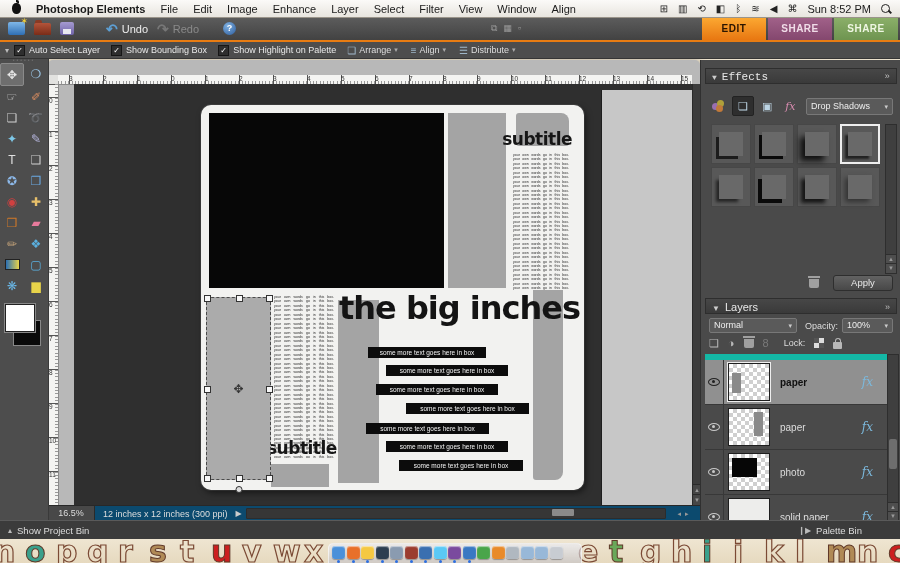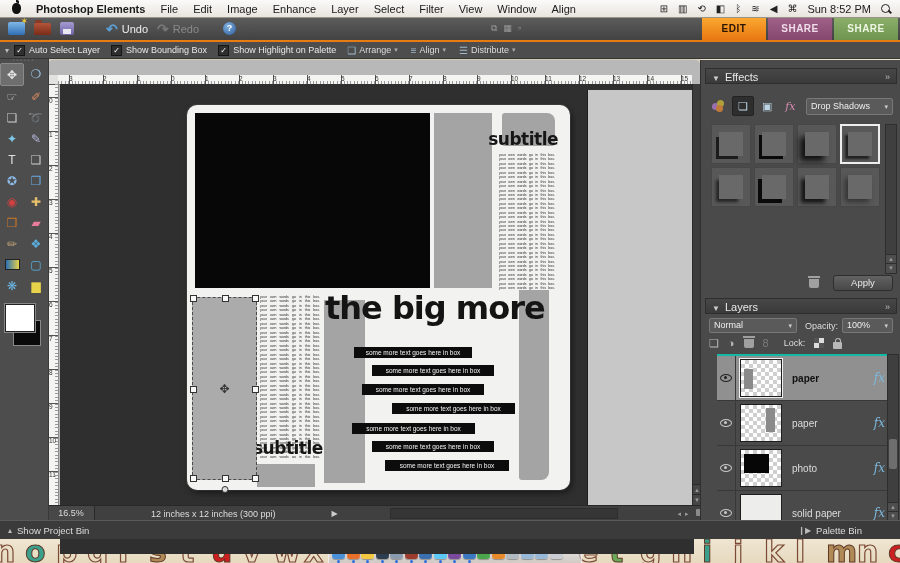--- a/index.html
+++ b/index.html
@@ -68,21 +68,21 @@
   #doctitle .dicon{display:inline-block;width:8px;height:9px;background:#d8d8d8;border:1px solid #999;vertical-align:-1px;margin-right:5px;}
   #hruler{left:10px;top:15px;width:634px;height:9px;background:#f4f4f2;border-bottom:1px solid #8a8a8a;overflow:hidden;
     background-image:repeating-linear-gradient(90deg,#999 0,#999 1px,transparent 1px,transparent 3.4px),repeating-linear-gradient(90deg,#555 0,#555 1px,transparent 1px,transparent 34px);
     background-size:100% 3px,100% 100%;background-position:0 6px,11px 0;background-repeat:repeat-x;}
   #hruler span{position:absolute;top:0;font-size:6.5px;color:#333;}
   #rulercorner{left:0;top:15px;width:10px;height:9px;background:#e2e2e0;border-right:1px solid #999;border-bottom:1px solid #999;}
   #vruler{left:0;top:24px;width:10px;height:421px;background:#f4f4f2;border-right:1px solid #8a8a8a;overflow:hidden;
     background-image:repeating-linear-gradient(180deg,#999 0,#999 1px,transparent 1px,transparent 3.4px),repeating-linear-gradient(180deg,#555 0,#555 1px,transparent 1px,transparent 34px);
     background-size:3px 100%,100% 100%;background-position:7px 0,0 13px;background-repeat:repeat-y;}
   #vruler span{position:absolute;left:1px;font-size:6.5px;color:#333;}
-  #viewport{left:12px;top:24px;width:634px;height:470px;background:#2f2f2f;overflow:hidden;}
+  #viewport{left:26px;top:24px;width:634px;height:421px;background:#2f2f2f;overflow:hidden;}
   #pasteboard-right{left:527px;top:6px;width:107px;height:415px;background:#c7c7c7;border-left:1px solid #1e1e1e;}
   #page{left:127px;top:21px;width:383px;height:385px;background:#f2f2f0;border-radius:10px;box-shadow:0 0 0 1px rgba(255,255,255,.08),2px 3px 6px rgba(0,0,0,.5);}
   .gbox{position:absolute;background:#a4a4a4;}
   #photo-box{left:8px;top:8px;width:235px;height:175px;background:#070707;}
   #bar-a{left:247px;top:8px;width:58px;height:175px;}
   #box-b{left:315px;top:8px;width:53px;height:33px;border-radius:3px 8px 3px 3px;}
   .subtitle{position:absolute;font-family:"DejaVu Sans",sans-serif;font-weight:bold;font-size:17px;letter-spacing:-.5px;color:#161616;}
   #subtitle-top{left:270px;top:24px;width:101px;text-align:right;}
   #subtitle-bottom{left:66px;top:333px;}
   .filler{position:absolute;font-size:3.5px;line-height:1.27;color:#2a2a2a;text-align:justify;overflow:hidden;word-spacing:1px;}
@@ -91,21 +91,21 @@
   #bar-c{left:137px;top:195px;width:41px;height:183px;}
   #bar-d{left:332px;top:185px;width:30px;height:190px;border-radius:0 0 8px 3px;}
   #bigtitle{position:absolute;left:138px;top:184px;width:245px;font-family:"DejaVu Sans",sans-serif;font-weight:bold;font-size:32px;letter-spacing:-1px;color:#141414;z-index:5;}
   .tbar{position:absolute;height:11px;background:#0c0c0c;color:#f4f4f4;font-size:6.5px;text-align:center;line-height:11px;z-index:6;white-space:nowrap;overflow:hidden;}
   #selbox{left:5px;top:192px;width:63px;height:181px;background:#ababab;border:1px dashed #4a4a4a;z-index:4;}
   .hdl{position:absolute;width:5px;height:5px;background:#f8f8f8;border:1px solid #333;}
   #selbox .movec{position:absolute;left:50%;top:50%;transform:translate(-50%,-50%);color:#333;font-size:12px;}
   #selbox .ring{position:absolute;left:50%;bottom:-14px;transform:translateX(-50%);width:5px;height:5px;border:1px solid #333;border-radius:50%;background:#ddd;}
   #vscroll{left:644px;top:24px;width:8px;height:421px;background:#3c3c3c;border-left:1px solid #2a2a2a;}
   #vscroll .sarr{position:absolute;left:0;width:8px;height:10px;color:#999;font-size:6px;text-align:center;line-height:10px;background:#464646;border-top:1px solid #2a2a2a;}
-  #statusbar{left:0;top:445px;width:652px;height:15px;background:#404040;border-top:1px solid #282828;display:flex;align-items:center;font-size:9px;color:#ddd;gap:48px;}
+  #statusbar{left:0;top:445px;width:652px;height:15px;background:#0c4a6e;border-top:1px solid #282828;display:flex;align-items:center;font-size:9px;color:#ddd;}
   #zoomfield{width:46px;text-align:center;background:#484848;border-right:1px solid #2a2a2a;height:15px;line-height:15px;}
   #dimsfield{padding:0 8px;white-space:nowrap;}
   #dimsarrow{color:#ccc;font-size:8px;}
   #hscrolltrack{flex:1;height:9px;margin:0 4px;background:#363636;border:1px solid #2c2c2c;border-radius:1px;position:relative;}
   #hscrollthumb{position:absolute;left:305px;top:0;width:22px;height:7px;background:#8a8a8a;border-radius:1px;}
   #hscrollbtns{width:30px;color:#999;font-size:7px;text-align:center;letter-spacing:4px;}
   
   #bin{left:700px;top:60px;width:200px;height:460px;background:#4a4a4a;border-left:1px solid #303030;z-index:20;}
   .panelhdr{position:absolute;left:4px;width:192px;height:16px;background:linear-gradient(#474747,#3a3a3a);border:1px solid #2e2e2e;color:#e8e8e8;font-size:11px;line-height:16px;padding-left:6px;box-sizing:border-box;}
   .panelhdr .tri{font-size:8px;color:#ccc;margin-right:5px;}
@@ -143,21 +143,21 @@
   #layerctl{left:8px;top:20px;width:184px;height:15px;display:flex;align-items:center;font-size:9px;color:#ddd;}
   #blendsel{width:84px;height:13px;background:#5a5a5a;border:1px solid #787878;border-radius:2px;line-height:13px;padding:0 4px;display:flex;color:#eee;}
   #blendsel .dn,#opacval .dn{margin-left:auto;color:#ccc;font-size:7px;}
   #opaclabel{margin-left:8px;}
   #opacval{margin-left:4px;width:44px;height:13px;background:#5a5a5a;border:1px solid #787878;border-radius:2px;line-height:13px;padding:0 4px;display:flex;color:#eee;}
   #layericons{left:8px;top:38px;width:184px;height:14px;display:flex;align-items:center;gap:9px;color:#b8b8b8;font-size:11px;}
   #layericons .locklbl{font-size:9px;color:#ddd;margin-left:6px;}
   .checker-ico{width:10px;height:10px;background:conic-gradient(#ddd 25%,#555 0 50%,#ddd 0 75%,#555 0);}
   .lock-ico{position:relative;width:9px;height:7px;background:#b8b8b8;border-radius:1px;margin-top:4px;}
   .lock-ico::before{content:'';position:absolute;top:-4px;left:1.5px;width:4px;height:4px;border:1.5px solid #b8b8b8;border-bottom:none;border-radius:3px 3px 0 0;}
-  #layerlist{left:16px;top:56px;width:182px;height:168px;overflow:hidden;border-top:2px solid #14b8a6;}
+  #layerlist{left:4px;top:56px;width:182px;height:168px;overflow:hidden;border-top:6px solid #14b8a6;}
   .lrow{position:relative;height:44px;border-bottom:1px solid #383838;background:#4a4a4a;display:flex;align-items:center;}
   .lrow.sel{background:#909090;}
   .eyecell{width:18px;height:100%;border-right:1px solid #383838;display:flex;align-items:center;justify-content:center;}
   .eye{width:10px;height:6px;border:1px solid #c8c8c8;border-radius:50%;position:relative;}
   .lrow.sel .eye{border-color:#222;}
   .eye::after{content:'';position:absolute;left:3px;top:1px;width:3px;height:3px;border-radius:50%;background:#c8c8c8;}
   .lrow.sel .eye::after{background:#222;}
   .lthumb{width:42px;height:38px;margin-left:4px;border:1px solid #1e1e1e;box-sizing:border-box;background-color:#fff;
     background-image:linear-gradient(45deg,#cfcfcf 25%,transparent 25%,transparent 75%,#cfcfcf 75%),linear-gradient(45deg,#cfcfcf 25%,transparent 25%,transparent 75%,#cfcfcf 75%);
     background-size:8px 8px;background-position:0 0,4px 4px;position:relative;}
@@ -404,21 +404,21 @@
   <div id="viewport" class="abs">
     <div id="pasteboard-right" class="abs"></div>
     <div id="page" class="abs">
       <div id="photo-box" class="gbox"></div>
       <div id="bar-a" class="gbox"></div>
       <div id="box-b" class="gbox"></div>
       <div id="subtitle-top" class="subtitle">subtitle</div>
       <div id="filler-top" class="filler">your own words go in this box. your own words go in this box. your own words go in this box. your own words go in this box. your own words go in this box. your own words go in this box. your own words go in this box. your own words go in this box. your own words go in this box. your own words go in this box. your own words go in this box. your own words go in this box. your own words go in this box. your own words go in this box. your own words go in this box. your own words go in this box. your own words go in this box. your own words go in this box. your own words go in this box. your own words go in this box. your own words go in this box. your own words go in this box. your own words go in this box. your own words go in this box. your own words go in this box. your own words go in this box. your own words go in this box. your own words go in this box. your own words go in this box. your own words go in this box. your own words go in this box. your own words go in this box. your own words go in this box. your own words go in this box. your own words go in this box. your own words go in this box. your own words go in this box. your own words go in this box. your own words go in this box. your own words go in this box. your own words go in this box. your own words go in this box. your own words go in this box. your own words go in this box. </div>
       <div id="bar-c" class="gbox"></div>
       <div id="bar-d" class="gbox"></div>
-      <div id="bigtitle">the big more</div>
+      <div id="bigtitle">the big inches</div>
       <div class="tbar" style="left:167px;top:242px;width:118px;"><span>some more text goes here in box</span></div>
       <div class="tbar" style="left:185px;top:260px;width:122px;"><span>some more text goes here in box</span></div>
       <div class="tbar" style="left:175px;top:279px;width:122px;"><span>some more text goes here in box</span></div>
       <div class="tbar" style="left:205px;top:298px;width:123px;"><span>some more text goes here in box</span></div>
       <div class="tbar" style="left:165px;top:318px;width:123px;"><span>some more text goes here in box</span></div>
       <div class="tbar" style="left:185px;top:336px;width:122px;"><span>some more text goes here in box</span></div>
       <div class="tbar" style="left:198px;top:355px;width:124px;"><span>some more text goes here in box</span></div>
       <div id="selbox" class="abs">
         <span class="hdl" style="left:-3px;top:-3px;"></span>
         <span class="hdl" style="left:50%;margin-left:-3px;top:-3px;"></span>
@@ -449,21 +449,21 @@
     <div id="hscrolltrack">
         <div id="hscrollthumb"></div>
       </div>
     <div id="hscrollbtns">◂▸</div>
   </div>
 </div>
 
 <div id="bin" class="abs">
 
   <div class="abs" style="left:0;top:8px;width:200px;height:228px;">
-    <div class="panelhdr" style="top:0;">
+    <div class="panelhdr" style="top:0;font-family:Liberation Mono, monospace;">
       <span class="tri">▼</span><span>Effects</span>
       <span class="dbl">»</span>
     </div>
     <div id="fxbar" class="abs">
       <div class="fxico">
           <span class="tricircles">
             <i></i>
             <i></i>
             <i></i>
           </span>

